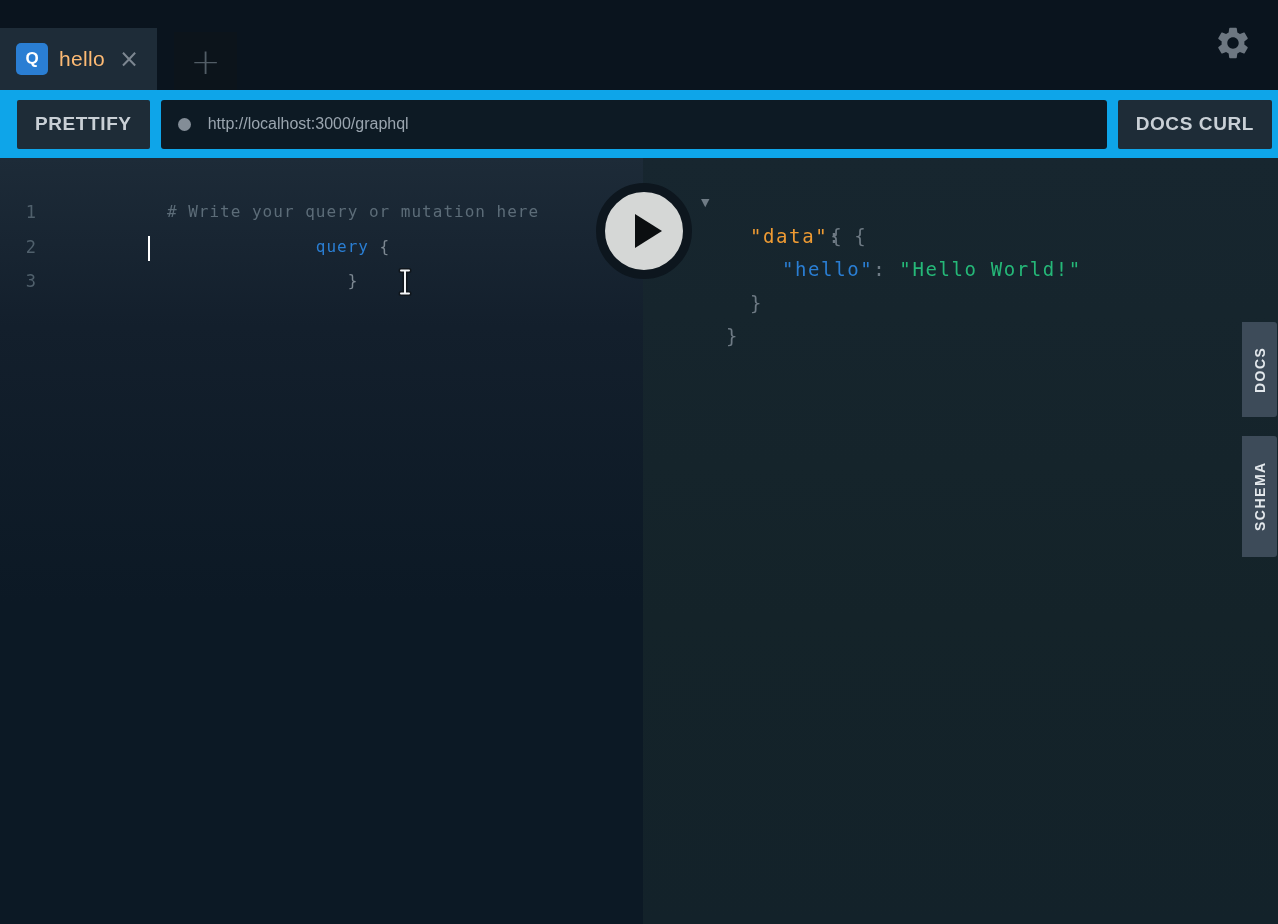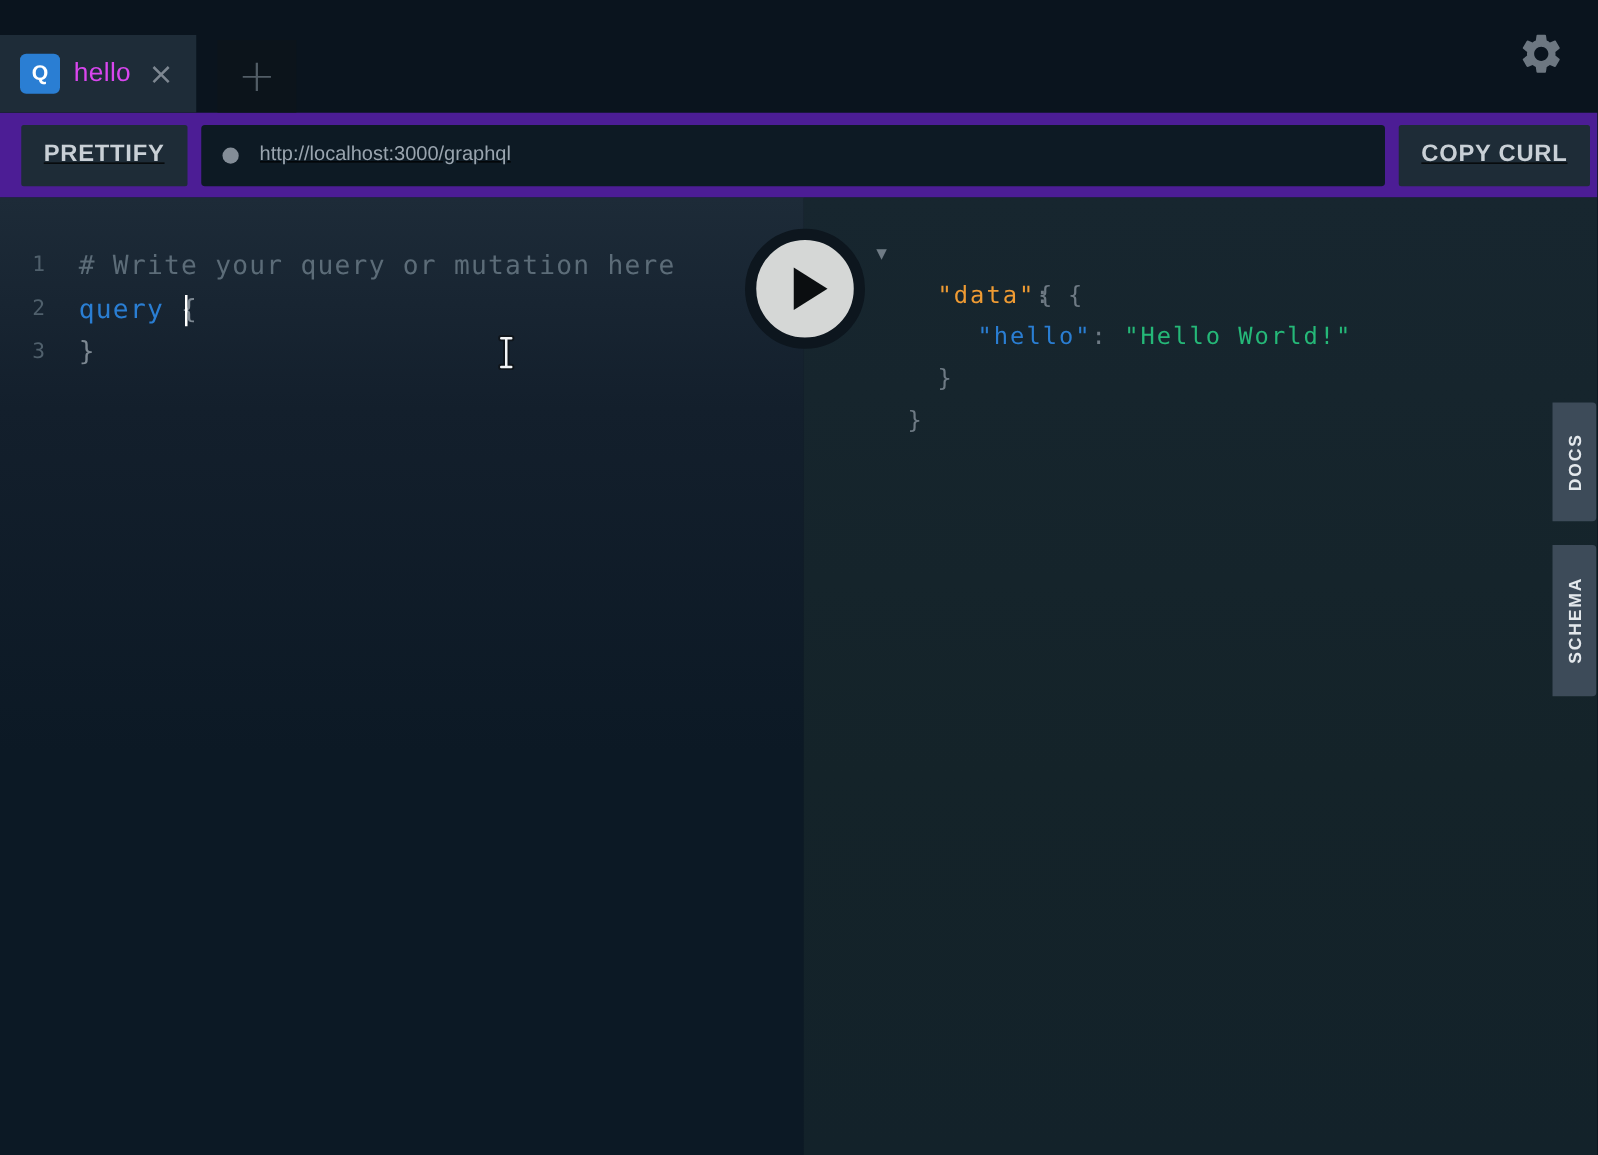--- a/index.html
+++ b/index.html
@@ -23,44 +23,43 @@
     cursor:pointer;
   }
   .qbadge {
     width:32px; height:32px; border-radius:5px;
     background:#2a7ed3; color:#ffffff;
     font-weight:bold; font-size:17px;
     display:flex; align-items:center; justify-content:center;
     flex:0 0 auto;
   }
   .tab-title {
-    margin-left:11px; color:#d946ef; font-size:21px; letter-spacing:0.3px;
+    margin-left:11px; color:#fdba74; font-size:21px; letter-spacing:0.3px;
   }
   .tab-close {
     margin-left:14px; color:#7d8791; font-size:24px; line-height:1; cursor:pointer;
     font-family:"DejaVu Sans", sans-serif;
   }
   .tab-plus {
     align-self:flex-end; margin-left:17px; height:58px; width:63px; margin-bottom:0;
     background:#0c141b;
     display:flex; align-items:center; justify-content:center;
     color:#525d66; font-size:36px; font-weight:300; cursor:pointer;
     font-family:"DejaVu Sans", sans-serif;
   }
   .gear {
     position:absolute; right:26px; top:24px; width:38px; height:38px; cursor:pointer;
   }
   .gear svg { width:38px; height:38px; fill:#6d7781; }
 
   
   .toolbar {
-    height:68px; background:#4c1d95;
+    height:68px; background:#0ea5e9;
     display:flex; align-items:center;
     padding:0 6px 0 17px;
-    text-decoration:underline;
   }
   .tbtn {
     height:49px; background:#1e2c37; border:none; cursor:pointer;
     color:#c9d0d6; font-family:"Liberation Sans", sans-serif;
     font-size:19px; font-weight:600; letter-spacing:0.6px;
     padding:0 18px; border-radius:2px;
   }
   .tbtn + .tbtn { margin-left:11px; }
   .urlbar {
     flex:1; height:49px; margin:0 11px; background:#0d1a24; border-radius:3px;
@@ -85,21 +84,21 @@
   .gutter {
     width:47px; padding-top:37px; text-align:right;
   }
   .gutter .ln {
     height:34.5px; line-height:34.5px; padding-right:11px;
     color:#50606c; font-family:"DejaVu Sans Mono", monospace; font-size:17px;
   }
   .code { flex:1; padding-top:37px; position:relative; }
   .ed-line {
     height:34.5px; line-height:34.5px; white-space:pre; padding-left:16px;
-    font-family:"DejaVu Sans Mono", monospace; font-size:21px; letter-spacing:1px;
+    font-family:"DejaVu Sans Mono", monospace; font-size:16px; letter-spacing:1px;text-align:center;
   }
   .tok-comment { color:#5c6c78; }
   .tok-keyword { color:#2a7ed3; }
   .tok-punct   { color:#7d8892; }
   .caret {
     position:absolute; left:101px; top:78px; width:2px; height:25px; background:#ffffff;
   }
 
   .results {
     position:absolute; left:643px; top:0; width:635px; height:766px;
@@ -174,21 +173,21 @@
         </svg>
     </div>
   </header>
 
   <div class="toolbar">
     <button class="tbtn">PRETTIFY</button>
     <div class="urlbar">
       <span class="url-dot"></span>
       <input class="url-input" value="http://localhost:3000/graphql" style="">
     </div>
-    <button class="tbtn">COPY CURL</button>
+    <button class="tbtn">DOCS CURL</button>
   </div>
 
   <main class="panes">
 
     <section class="editor">
       <div class="gutter">
         <div class="ln">1</div>
         <div class="ln">2</div>
         <div class="ln">3</div>
       </div>

